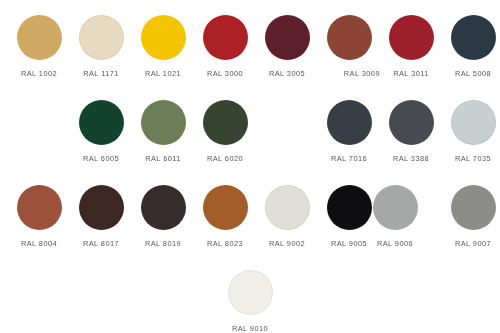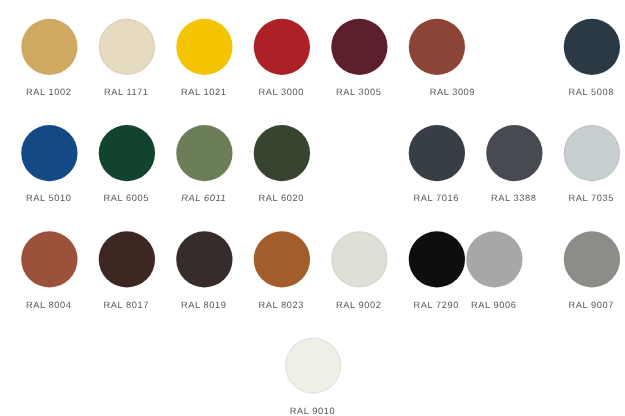--- a/index.html
+++ b/index.html
@@ -64,35 +64,35 @@
       <span class="chip-label" style="color: rgb(87, 87, 87);">RAL 3000</span>
     </div>
     <div class="swatch" style="left: 256px; top: 15px;">
       <span class="chip" style="width: 45px; height: 45px; background: rgb(94, 31, 44);"></span>
       <span class="chip-label" style="color: rgb(87, 87, 87);">RAL 3005</span>
     </div>
     <div class="swatch" style="left: 318px; top: 15px; text-align: right;">
       <span class="chip" style="width: 45px; height: 45px; background: rgb(140, 68, 54);"></span>
       <span class="chip-label" style="color: rgb(87, 87, 87);">RAL 3009</span>
     </div>
+    <div class="swatch" style="left: 380px; top: 15px;">
+      <span class="chip" style="width: 45px; height: 45px; background: rgb(156, 31, 43);"></span>
+      <span class="chip-label" style="color: rgb(87, 87, 87);">RAL 3011</span>
+    </div>
     <div class="swatch" style="left: 442px; top: 15px;">
       <span class="chip" style="width: 45px; height: 45px; background: rgb(43, 57, 69);"></span>
       <span class="chip-label" style="color: rgb(87, 87, 87);">RAL 5008</span>
-    </div>
-    <div class="swatch" style="left: 8px; top: 100px;">
-      <span class="chip" style="width: 45px; height: 45px; background: rgb(19, 74, 134);"></span>
-      <span class="chip-label" style="color: rgb(87, 87, 87);">RAL 5010</span>
     </div>
     <div class="swatch" style="left: 70px; top: 100px;">
       <span class="chip" style="width: 45px; height: 45px; background: rgb(18, 67, 47);"></span>
       <span class="chip-label" style="color: rgb(87, 87, 87);">RAL 6005</span>
     </div>
     <div class="swatch" style="left: 132px; top: 100px;">
       <span class="chip" style="width: 45px; height: 45px; background: rgb(108, 126, 87);"></span>
-      <span class="chip-label" style="color: rgb(87, 87, 87); font-style: italic;">RAL 6011</span>
+      <span class="chip-label" style="color: rgb(87, 87, 87);">RAL 6011</span>
     </div>
     <div class="swatch" style="left: 194px; top: 100px;">
       <span class="chip" style="width: 45px; height: 45px; background: rgb(55, 68, 47);"></span>
       <span class="chip-label" style="color: rgb(87, 87, 87);">RAL 6020</span>
     </div>
     <div class="swatch" style="left: 318px; top: 100px;">
       <span class="chip" style="width: 45px; height: 45px; background: rgb(56, 62, 69);"></span>
       <span class="chip-label" style="color: rgb(87, 87, 87);">RAL 7016</span>
     </div>
     <div class="swatch" style="left: 380px; top: 100px;">
@@ -118,21 +118,21 @@
     <div class="swatch" style="left: 194px; top: 185px;">
       <span class="chip" style="width: 45px; height: 45px; background: rgb(163, 93, 42);"></span>
       <span class="chip-label" style="color: rgb(87, 87, 87);">RAL 8023</span>
     </div>
     <div class="swatch" style="left: 256px; top: 185px;">
       <span class="chip chip-light" style="width: 45px; height: 45px; background: rgb(223, 223, 216);"></span>
       <span class="chip-label" style="color: rgb(87, 87, 87);">RAL 9002</span>
     </div>
     <div class="swatch" style="left: 318px; top: 185px;">
       <span class="chip" style="width: 45px; height: 45px; background: rgb(14, 14, 16);"></span>
-      <span class="chip-label" style="color: rgb(87, 87, 87);">RAL 7290</span>
+      <span class="chip-label" style="color: rgb(87, 87, 87);">RAL 9005</span>
     </div>
     <div class="swatch" style="left: 364px; top: 185px;">
       <span class="chip" style="width: 45px; height: 45px; background: rgb(165, 168, 167);"></span>
       <span class="chip-label" style="color: rgb(87, 87, 87);">RAL 9006</span>
     </div>
     <div class="swatch" style="left: 442px; top: 185px;">
       <span class="chip" style="width: 45px; height: 45px; background: rgb(140, 141, 136);"></span>
       <span class="chip-label" style="color: rgb(87, 87, 87);">RAL 9007</span>
     </div>
     <div class="swatch" style="left: 219px; top: 270px;">

